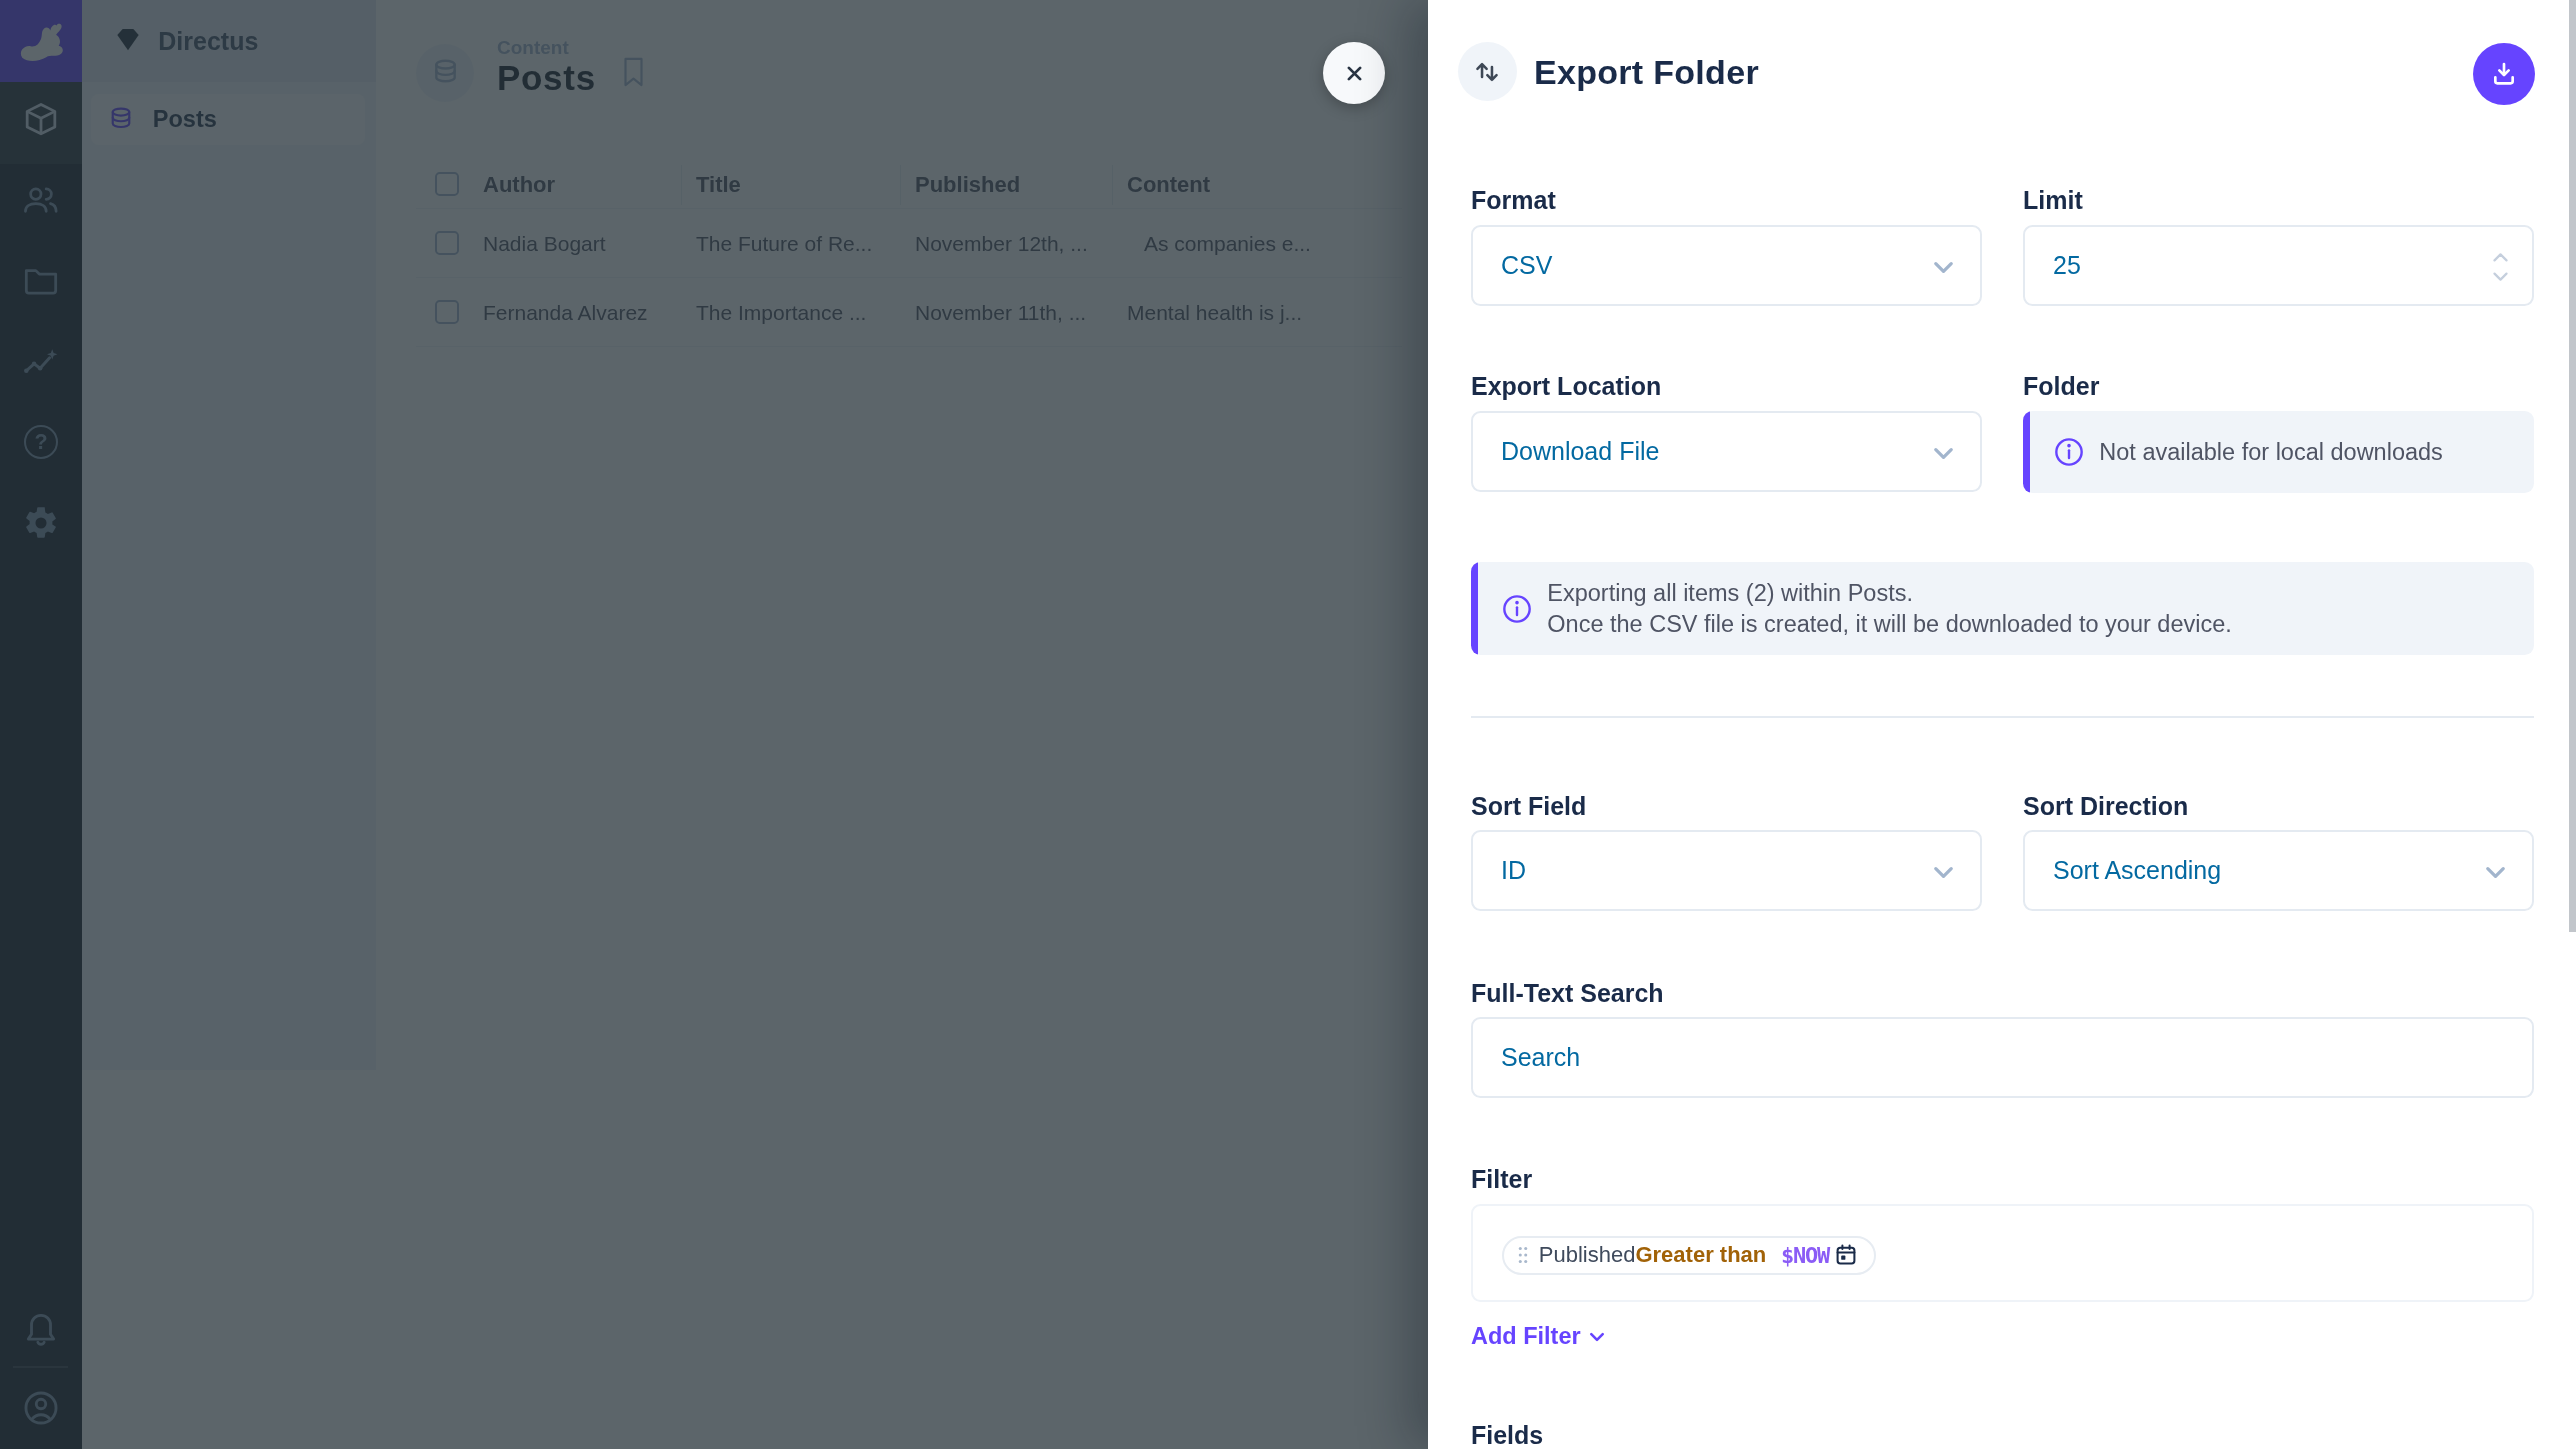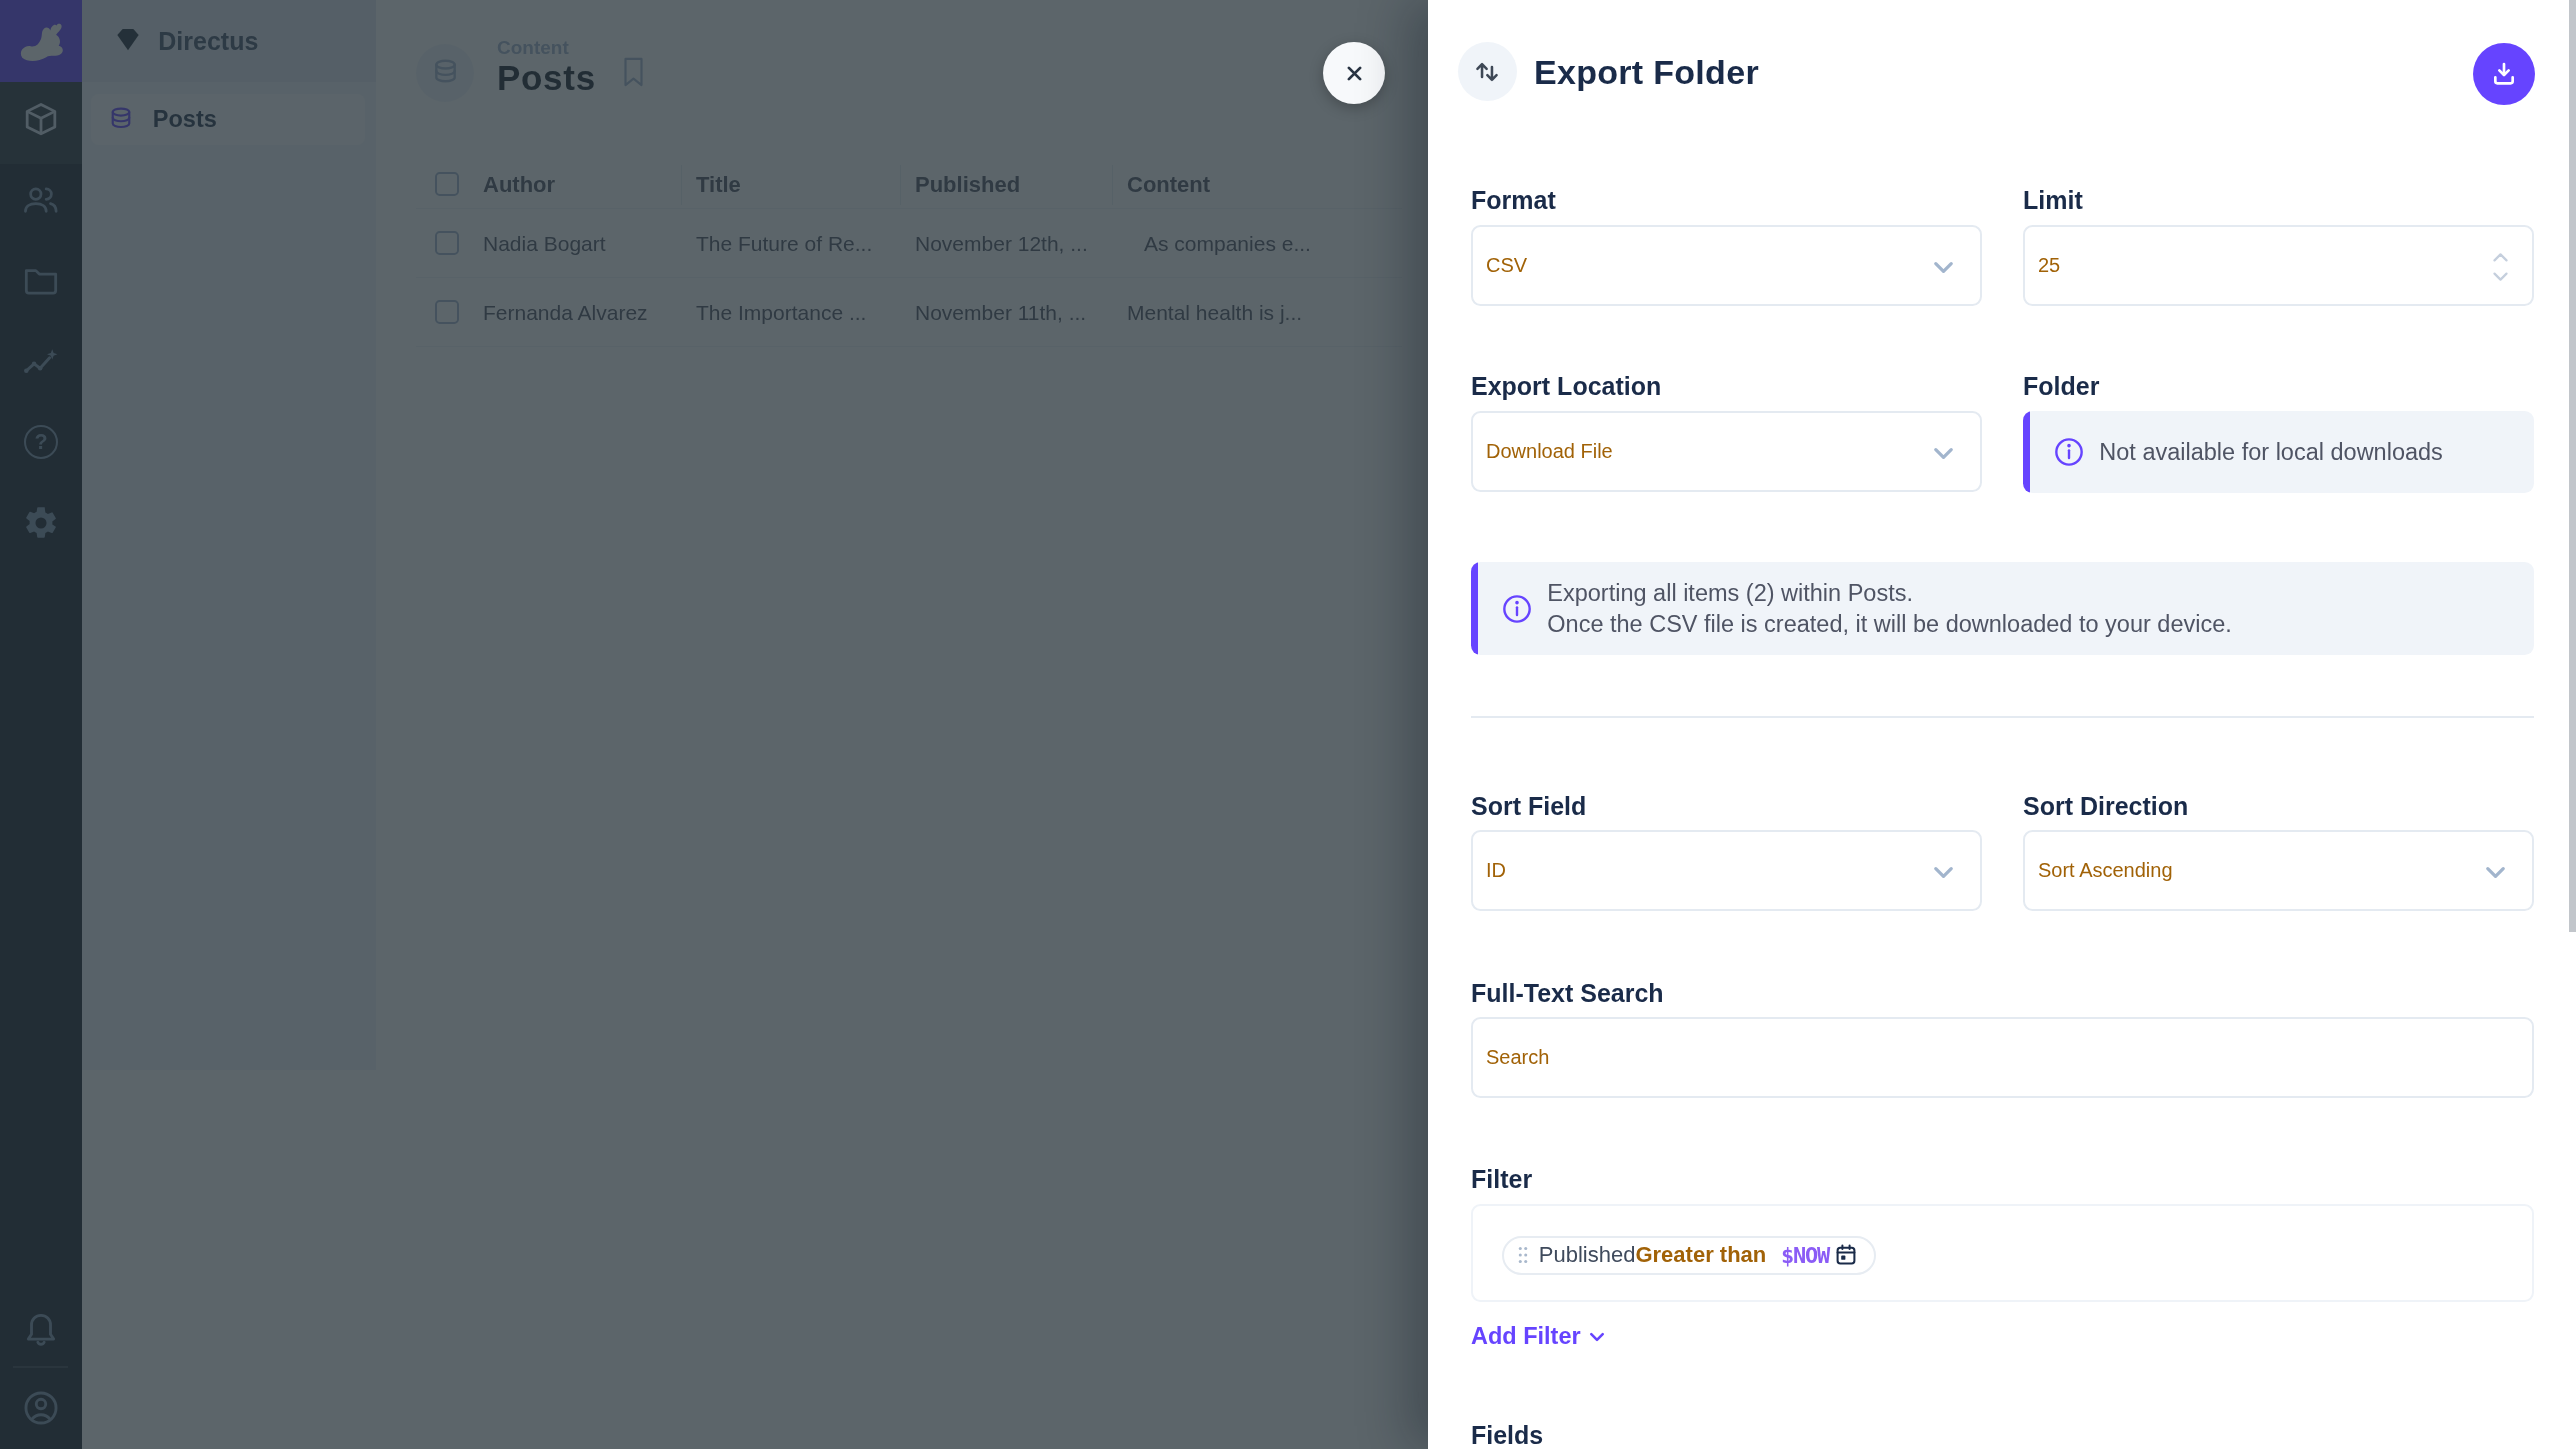--- a/index.html
+++ b/index.html
@@ -39,21 +39,21 @@
   
   #close-btn{left:1323px;top:42px;width:62px;height:62px;border-radius:50%;background:#F7F9FB;display:flex;align-items:center;justify-content:center;box-shadow:0 4px 13.4px rgba(0,0,0,0.25);cursor:pointer;}
   #close-btn svg{width:27px;height:27px;}
   
   #drawer{left:1428px;top:0;width:1148px;height:1449px;background:#fff;box-shadow:-20px 0 47px rgba(10,20,30,0.30);}
   .hdr-circle{left:29.5px;top:42px;width:59px;height:59px;border-radius:50%;background:#F0F4F9;display:flex;align-items:center;justify-content:center;color:#3E4856;}
   .drawer-title{left:106px;top:38px;height:68px;line-height:68px;font-size:34px;font-weight:bold;color:#1A2B49;letter-spacing:0.3px;}
   .dl-btn{left:1045px;top:43px;width:62px;height:62px;border-radius:50%;background:#6644FF;display:flex;align-items:center;justify-content:center;cursor:pointer;}
   .flabel{font-size:25px;font-weight:bold;color:#1A2B49;}
   .field{height:81px;border:2px solid #E4EAF1;border-radius:9.4px;background:#fff;box-sizing:border-box;display:flex;align-items:center;cursor:pointer;}
-  .field .val{margin-left:13px;font-size:20px;color:#a16207;}
+  .field .val{margin-left:28px;font-size:25px;color:#0369a1;}
   .chev{position:absolute;right:23px;top:27px;width:27px;height:27px;color:#A2B5CD;}
   .notice{background:#F0F4F9;border-radius:9.4px;overflow:hidden;display:flex;align-items:center;}
   .nbar{position:absolute;left:0;top:0;bottom:0;width:6.7px;background:#6644FF;}
   .iico{width:32px;height:32px;color:#6644FF;flex:none;}
   .ntext{font-size:23.5px;color:#4F5464;line-height:31px;}
   .divider{height:2px;background:#E4EAF1;}
   .ghost{color:#A9BACF;}
   .filter-box{border:2px solid #EFF3F8;border-radius:9.4px;box-sizing:border-box;}
   .chip{position:absolute;left:29px;top:29.5px;height:39px;border:2px solid #E7ECF2;border-radius:21px;background:#fff;
     display:inline-flex;align-items:center;padding:0 16px 0 13.4px;box-sizing:border-box;cursor:grab;}

